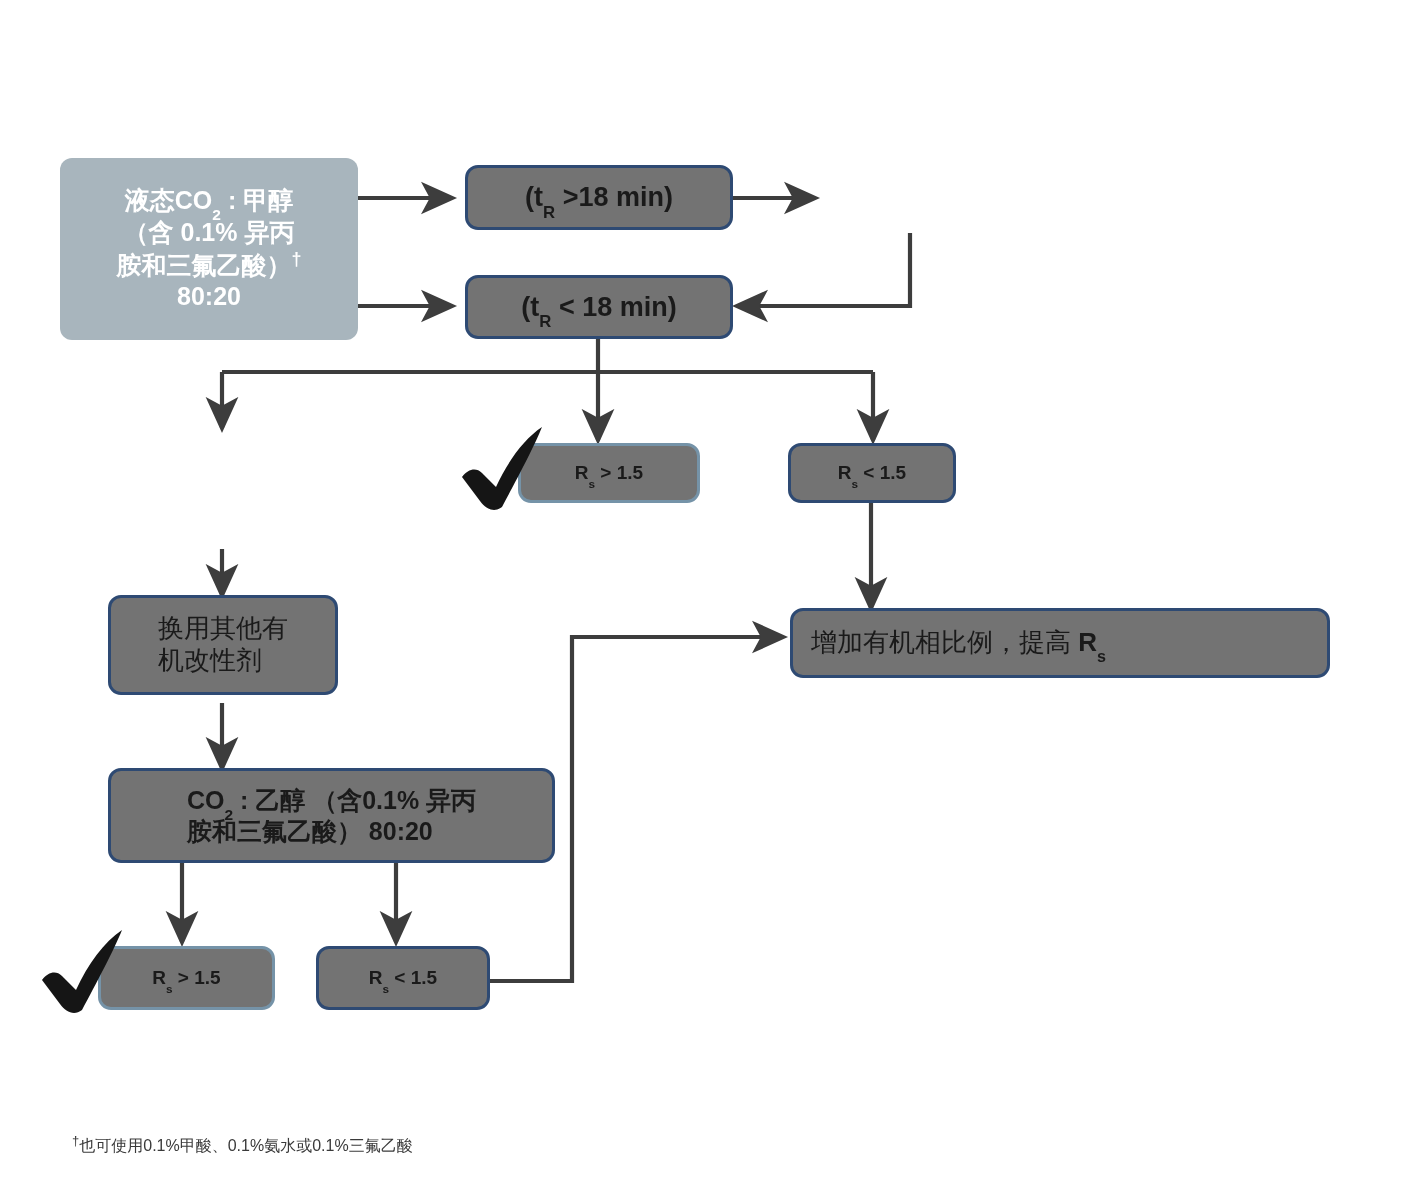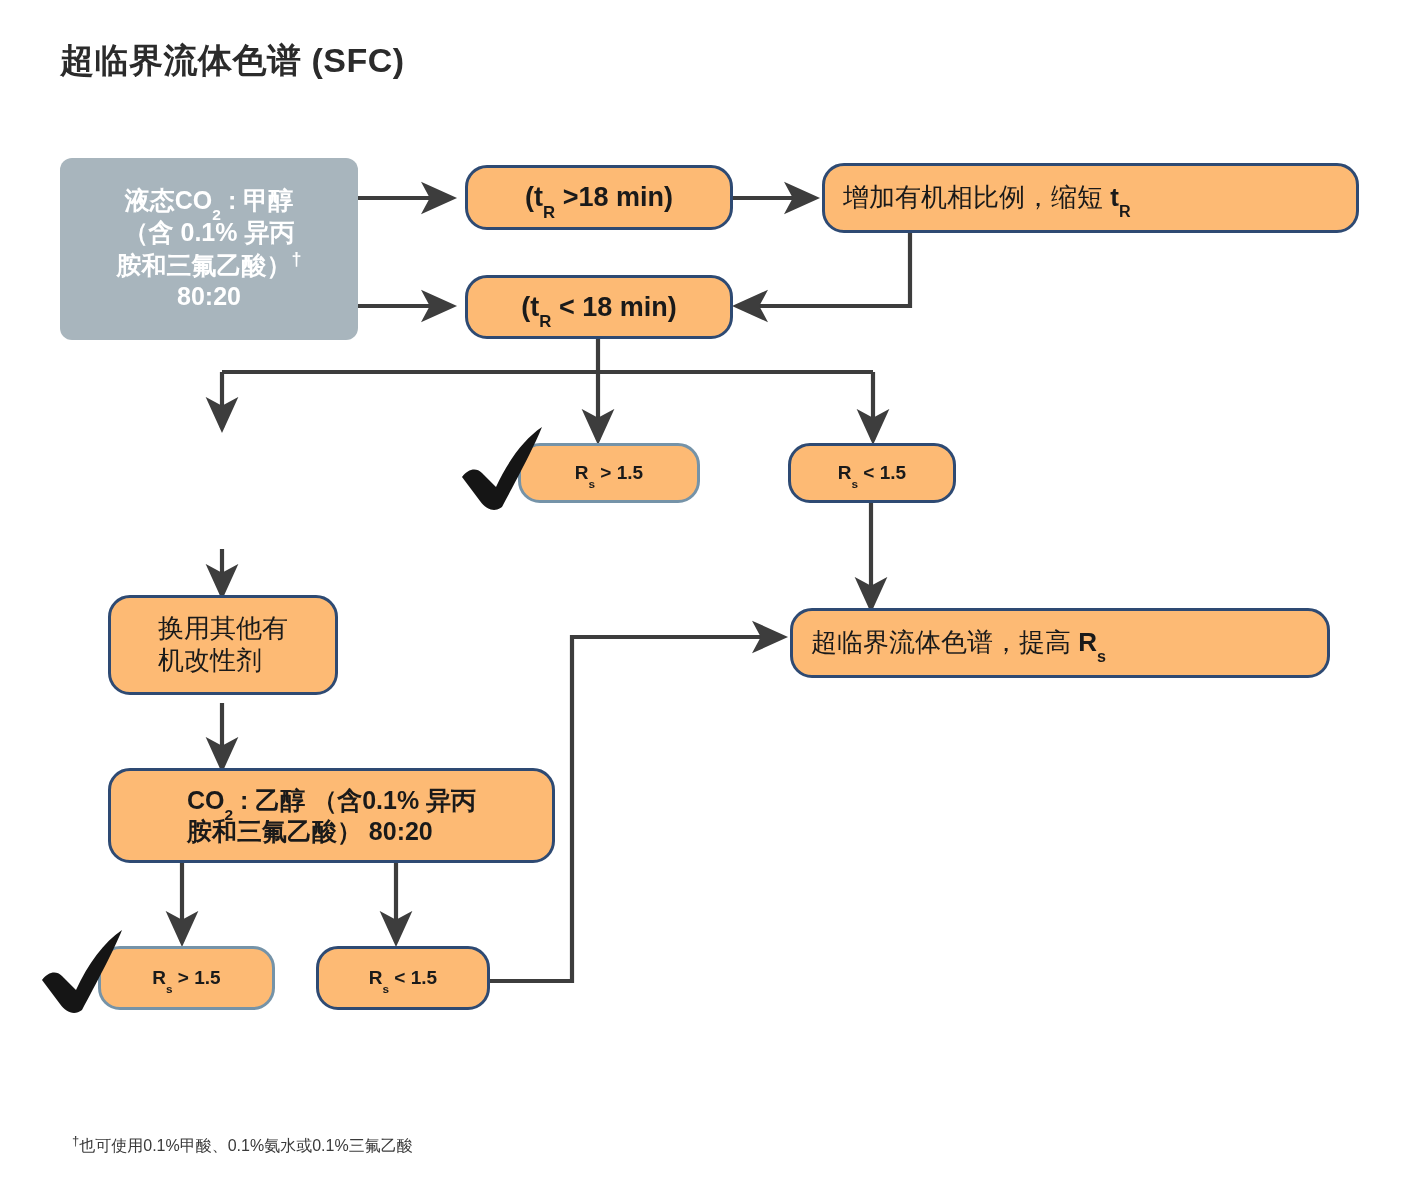--- a/index.html
+++ b/index.html
@@ -4,21 +4,21 @@
 <style>
   html,body{margin:0;padding:0;background:#ffffff;}
   body{width:1405px;height:1184px;position:relative;
        font-family:"Liberation Sans","DejaVu Sans",sans-serif;color:#1a1a1a;overflow:hidden;}
   #canvas{position:absolute;left:0;top:0;width:1405px;height:1184px;}
   svg.wires{position:absolute;left:0;top:0;width:1405px;height:1184px;pointer-events:none;}
 
   .title{position:absolute;left:60px;top:38px;font-size:34px;font-weight:700;letter-spacing:.5px;color:#2b2b2b;}
 
   .node{position:absolute;box-sizing:border-box;display:flex;align-items:center;justify-content:center;
-        text-align:center;border-radius:22px;background:#fdba74;border:3px solid #2e4a73;}
+        text-align:center;border-radius:13px;background:#737373;border:3px solid #2e4a73;}
   .node .txt{line-height:1.22;}
 
   .start{background:#a8b5bd;border:none;border-radius:12px;color:#ffffff;font-weight:700;}
   .start .txt{font-size:25px;line-height:1.25;padding:0 8px;}
 
   .tbox{font-weight:700;font-size:27px;}
   .wide{font-size:26px;font-weight:400;padding:0 18px;}
   .lcol{font-size:26px;font-weight:400;}
   .mix{font-size:25px;font-weight:700;padding:8px 12px;}
   .rsbox{font-weight:700;font-size:19px;}
@@ -30,21 +30,20 @@
   .check svg{width:100%;height:100%;display:block;}
 
   .footnote{position:absolute;left:72px;top:1133px;font-size:16px;color:#3a3a3a;white-space:nowrap;}
   .fn-dag{font-size:13px;vertical-align:super;}
 </style>
 </head>
 <body>
 
 <div id="canvas">
 
-  <div class="title">超临界流体色谱 (SFC)</div>
 
   <svg class="wires" viewBox="0 0 1405 1184">
     <defs>
       <marker id="arrow" markerWidth="9" markerHeight="9" refX="7.4" refY="4.5" orient="auto" markerUnits="strokeWidth">
         <path d="M0,0.6 L8.6,4.5 L0,8.4 L2.1,4.5 Z" fill="#3d3d3d"></path>
       </marker>
     </defs>
     <g stroke="#3d3d3d" stroke-width="4.2" fill="none">
 
       <line x1="358" y1="198" x2="452" y2="198" marker-end="url(#arrow)"></line>
@@ -89,29 +88,24 @@
       <span>(t</span><sub>R</sub><span> &gt;18 min)</span>
     </div>
   </div>
 
   <div class="node tbox" style="left:465px;top:275px;width:268px;height:64px;">
     <div class="txt">
       <span>(t</span><sub>R</sub><span> &lt; 18 min)</span>
     </div>
   </div>
 
-  <div class="node wide" style="left:822px;top:163px;width:537px;height:70px;justify-content:flex-start;">
-    <div class="txt">
-      <span>增加有机相比例，缩短 </span><b>t</b><sub style="font-weight:700">R</sub>
-    </div>
-  </div>
 
   <div class="node wide" style="left:790px;top:608px;width:540px;height:70px;justify-content:flex-start;">
     <div class="txt">
-      <span>超临界流体色谱，提高 </span><b>R</b><sub style="font-weight:700">s</sub>
+      <span>增加有机相比例，提高 </span><b>R</b><sub style="font-weight:700">s</sub>
     </div>
   </div>
 
 
   <div class="node lcol" style="left:108px;top:595px;width:230px;height:100px;">
     <div class="txt" style="text-align:left;">
       <span>换用其他有</span><br>
       <span>机改性剂</span>
     </div>
   </div>

